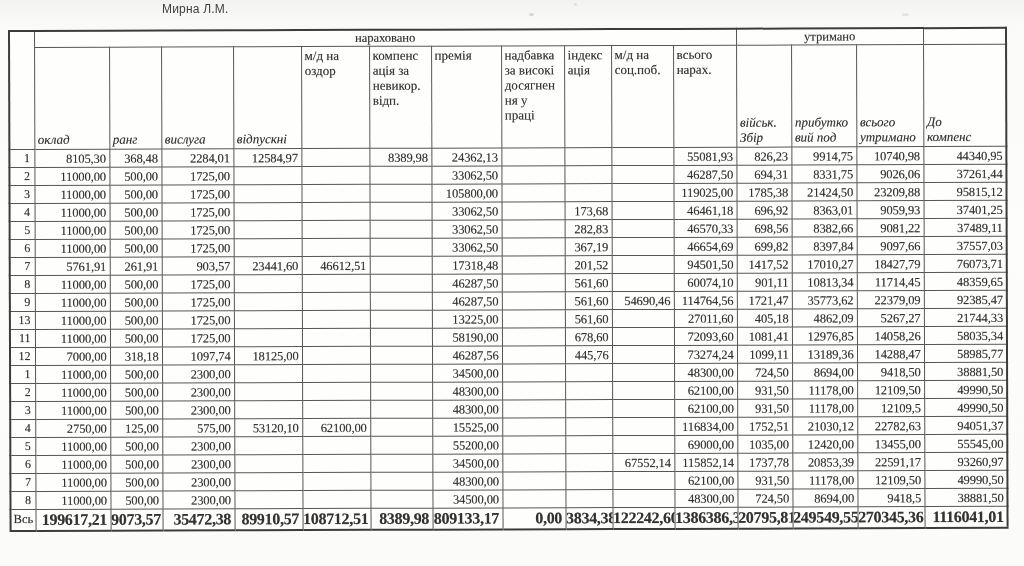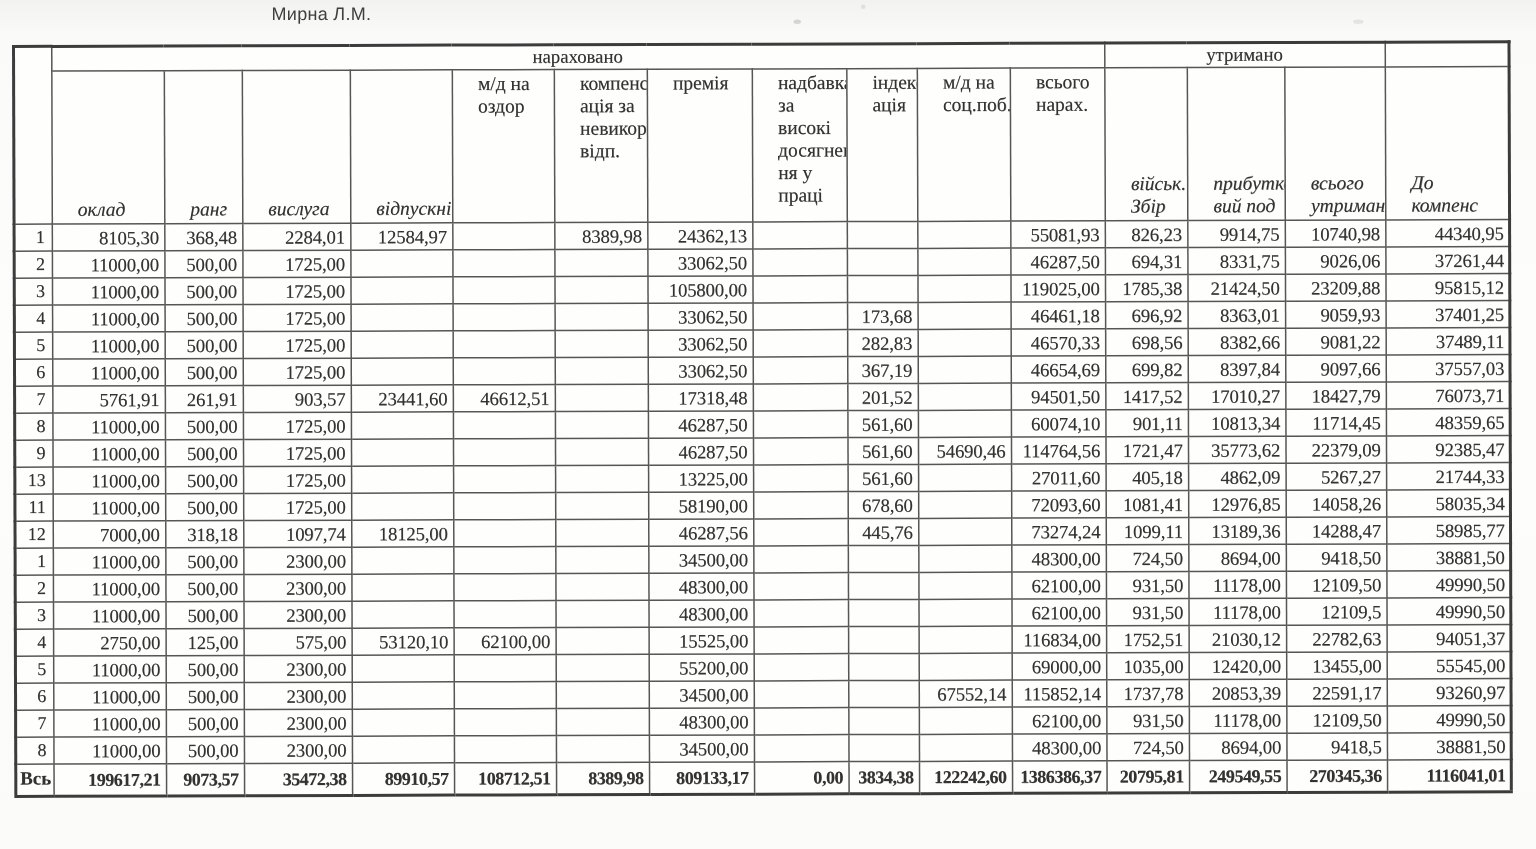--- a/index.html
+++ b/index.html
@@ -5,45 +5,45 @@
   html,body{margin:0;padding:0;}
   body{
     width:1024px;height:566px;overflow:hidden;position:relative;
     background:linear-gradient(180deg,#f2f2f0 0%,#fafaf8 4%,#fdfdfc 40%,#fbfbf9 100%);
     font-family:"Liberation Serif","DejaVu Serif",serif;
   }
   .sheet{position:absolute;inset:0;}
   .doc-title{
     position:absolute;left:162px;top:2px;
     font-family:"Liberation Sans","DejaVu Sans",sans-serif;
-    font-size:12px;color:#3f3f3f;letter-spacing:.2px;margin-left:19px;
+    font-size:12px;color:#3f3f3f;letter-spacing:.2px;
   }
   .scan{position:absolute;left:8px;top:30px;transform:rotate(-0.18deg);transform-origin:0 0;}
   table{
     border-collapse:collapse;table-layout:fixed;width:997px;
     background:#fefefd;border:2px solid #3c3c3c;
   }
   th,td{
     border:1px solid #565656;overflow:hidden;
     color:#333231;text-shadow:0.2px 0.2px 0.4px rgba(50,50,50,.45);
   }
   th{font-weight:normal;}
   .group-row th{height:14px;font-size:12.5px;text-align:center;vertical-align:middle;padding:0;}
   .head-row th{
     height:98px;font-size:13px;line-height:15px;text-align:left;
-    white-space:pre-line;padding:1px 2px 2px 17px;
+    white-space:pre-line;padding:1px 2px 2px 3px;
   }
   .v-top{vertical-align:top;}
   .v-bottom{vertical-align:bottom;font-style:italic;}
   tbody tr{height:18px;}
   td.rownum{text-align:right;padding:0 4px 0 0;font-size:12px;}
   td.num{text-align:right;padding:0 3px 0 0;font-size:12.5px;letter-spacing:-0.1px;line-height:14px;}
   tr.total-row{height:21px;}
-  tr.total-row td{border-bottom:2.5px solid #3c3c3c;font-weight:bold;}
-  tr.total-row td.num{font-weight:bold;font-size:12px;letter-spacing:-0.3px;}
+  tr.total-row td{border-bottom:2.5px solid #3c3c3c;}
+  tr.total-row td.num{font-weight:bold;font-size:16px;letter-spacing:-0.3px;}
   tr.total-row td.rowlabel{text-align:left;padding:0 0 0 2px;font-size:12.5px;white-space:nowrap;}
   
   .speck{position:absolute;background:#b9b9b4;border-radius:50%;opacity:.55;filter:blur(.4px);}
   .speck.s1{left:529px;top:13px;width:5px;height:3px;}
   .speck.s2{left:574px;top:3px;width:3px;height:3px;opacity:.35;}
   .speck.s3{left:902px;top:13px;width:7px;height:3px;opacity:.3;}
 </style>
 </head>
 <body>
 

